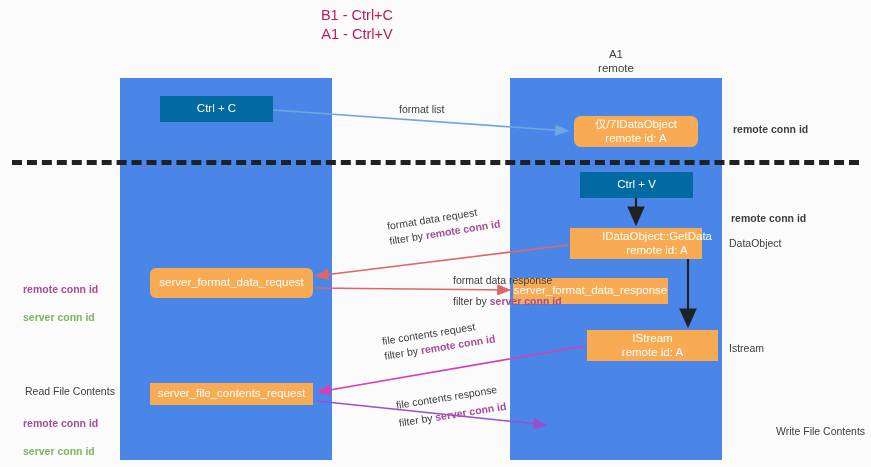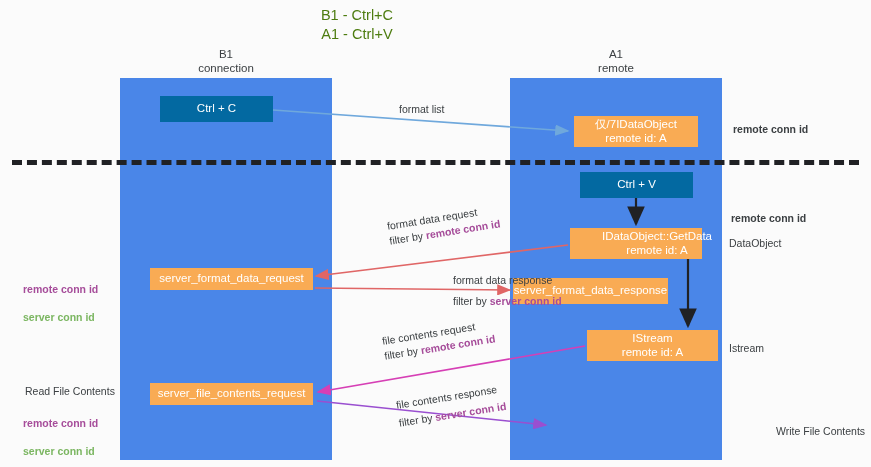--- a/index.html
+++ b/index.html
@@ -34,21 +34,21 @@
   #title-b1 { left: 146px; top: 47px; width: 160px; }
   #title-a1 { left: 536px; top: 47px; width: 160px; }
 
   
   #heading {
     position: absolute;
     left: 0; top: 6px;
     width: 714px;
     text-align: center;
     font-size: 14.5px;
-    color: #4d7c0f;
+    color: #be185d;
     line-height: 19px;
     white-space: pre-line;
   }
 
   
   #divider {
     position: absolute;
     left: 12px;
     top: 160px;
     width: 847px;
@@ -68,24 +68,24 @@
     font-size: 11.5px;
     line-height: 13.5px;
     text-align: center;
     white-space: pre-line;
     padding: 2px 4px;
   }
   .green { background: #0369a1; }
   .orange { background: #f9ab54; }
 
   #n-ctrlc   { left: 160px; top: 96px;  width: 113px; height: 26px; }
-  #n-ido     { left: 574px; top: 116px; width: 124px; height: 31px; }
+  #n-ido     { left: 574px; top: 116px; width: 124px; height: 31px; border-radius: 7px; }
   #n-ctrlv   { left: 580px; top: 172px; width: 113px; height: 26px; }
   #n-getdata { left: 570px; top: 228px; width: 132px; height: 31px; padding-left: 46px; }
-  #n-sfdreq  { left: 150px; top: 268px; width: 163px; height: 22px; }
+  #n-sfdreq  { left: 150px; top: 268px; width: 163px; height: 30px; border-radius: 6px; }
   #n-sfdres  { left: 513px; top: 278px; width: 155px; height: 26px; }
   #n-istream { left: 587px; top: 330px; width: 131px; height: 31px; }
   #n-sfcreq  { left: 150px; top: 383px; width: 163px; height: 22px; }
   #n-sfcres  { left: 549px; top: 416px; width: 155px; height: 26px; }
 
   
   .elabel {
     position: absolute;
     font-size: 10.5px;
     color: #3c4043;
@@ -135,22 +135,20 @@
 <body>
 
 <div id="page">
 
   <div id="heading">B1 - Ctrl+C
 A1 - Ctrl+V</div>
 
   <div id="lane-b1" class="lane"></div>
   <div id="lane-a1" class="lane"></div>
 
-  <div id="title-b1" class="lane-title">B1
-connection</div>
   <div id="title-a1" class="lane-title">A1
 remote</div>
 
   <div id="divider"></div>
 
   <svg id="edges">
     <defs>
       <marker id="ah-blue" markerWidth="9" markerHeight="7" refX="8" refY="3.5" orient="auto">
         <polygon points="0 0, 9 3.5, 0 7" fill="#6fa8dc"></polygon>
       </marker>

